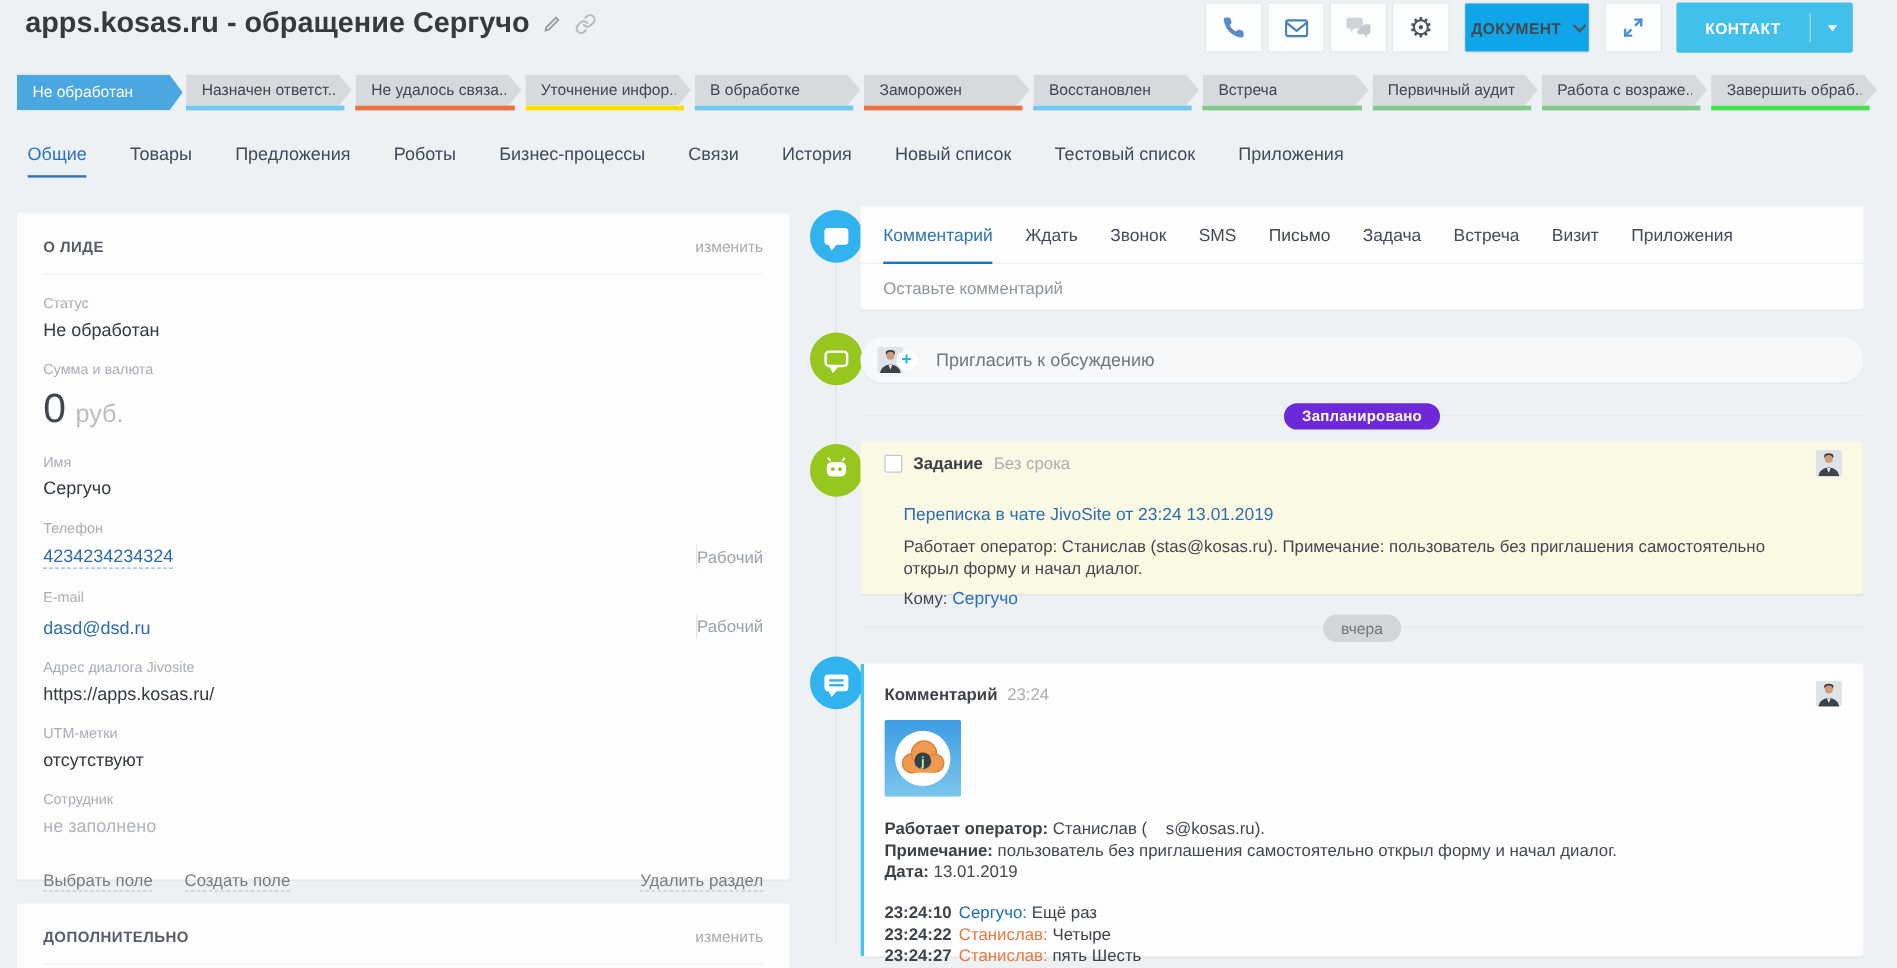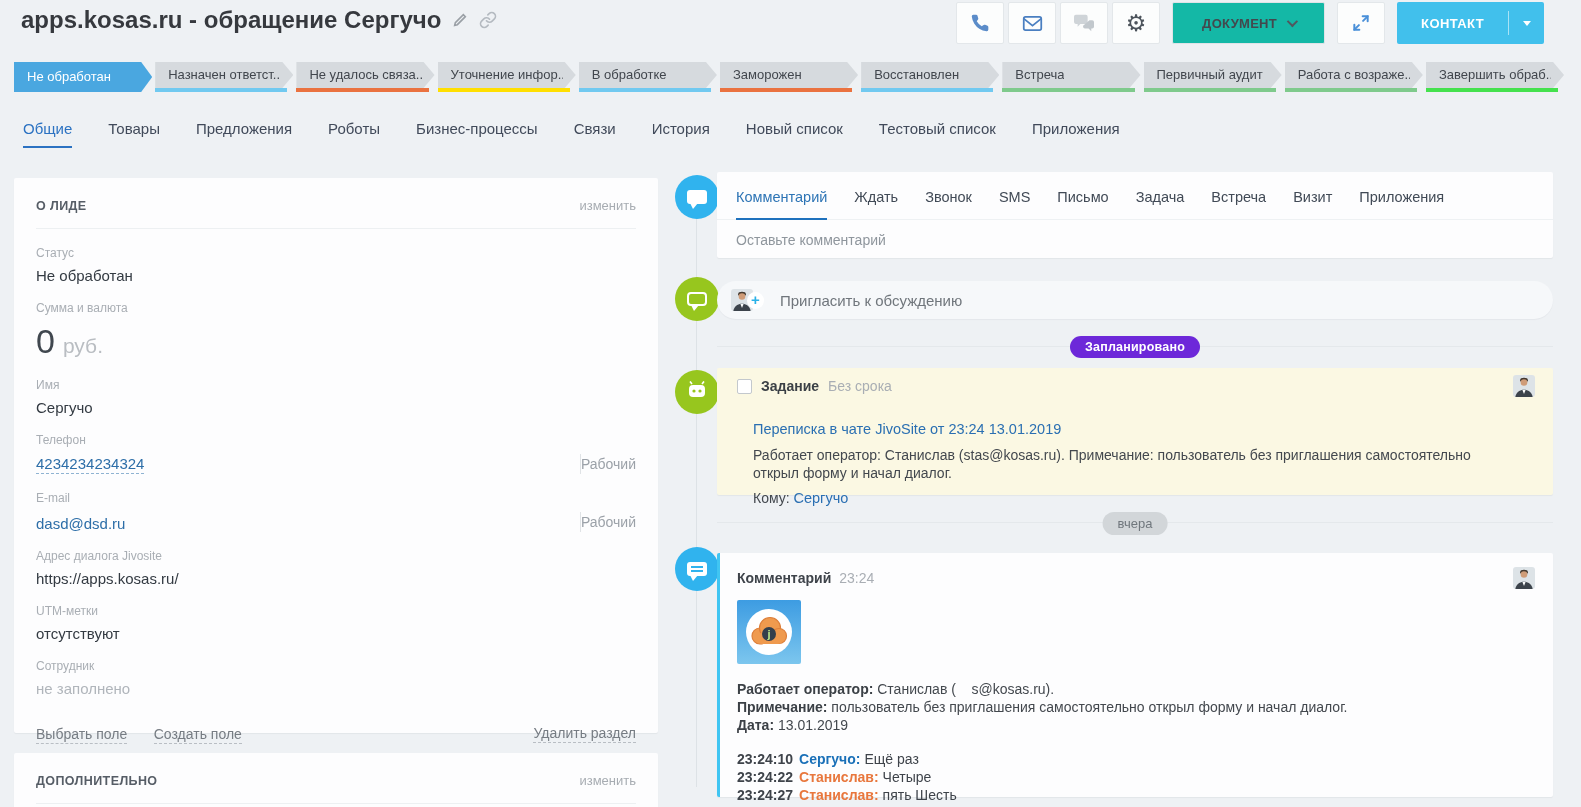--- a/index.html
+++ b/index.html
@@ -5,21 +5,21 @@
   * { margin:0; padding:0; box-sizing:border-box; }
   html,body { width:1581px; height:807px; overflow:hidden; }
   body { background:#eef1f4; font-family:"Liberation Sans", sans-serif; color:#333a43; position:relative; }
 
   
   .title-row { position:absolute; left:21px; top:6px; display:flex; align-items:center; gap:10px; }
   .page-title { font-size:24px; font-weight:700; color:#36393e; }
   .title-icon { width:18px; height:18px; display:inline-flex; align-items:center; justify-content:center; cursor:pointer; }
   .header-actions { position:absolute; right:37px; top:2px; display:flex; align-items:stretch; gap:4px; height:42px; }
   .icon-btn { width:48px; background:#fcfdfd; border:1px solid #e3e7ea; border-radius:2px; display:flex; align-items:center; justify-content:center; cursor:pointer; }
-  .btn-document { margin-left:8px; padding:0 29px; background:#14b8a6; border:1px solid #dfe3e7; border-radius:2px; display:flex; align-items:center; gap:10px; font-size:13px; font-weight:bold; color:#43484e; letter-spacing:.3px; cursor:pointer; }
+  .btn-document { margin-left:8px; padding:0 5px; background:#0ea5e9; border:1px solid #dfe3e7; border-radius:2px; display:flex; align-items:center; gap:10px; font-size:13px; font-weight:bold; color:#43484e; letter-spacing:.3px; cursor:pointer; }
   .chev-down { width:8px; height:8px; border-right:2px solid #51575e; border-bottom:2px solid #51575e; transform:rotate(45deg) translateY(-2px); }
   .btn-expand { margin-left:8px; }
   .btn-contact { margin-left:8px; background:#41c0ec; border-radius:2px; display:flex; align-items:center; cursor:pointer; }
   .btn-contact .lbl { padding:0 24px; color:#fff; font-size:13px; font-weight:bold; letter-spacing:.4px; }
   .btn-contact .vdiv { width:1px; height:24px; background:rgba(255,255,255,.55); }
   .btn-contact .caret-box { width:35px; display:flex; align-items:center; justify-content:center; }
   .caret { width:0; height:0; border-left:4px solid transparent; border-right:4px solid transparent; border-top:5px solid #fff; }
   .gear-glyph { font-size:23px; color:#4d545c; line-height:1; }
 
   
@@ -107,21 +107,21 @@
   
   .comment-card { left:717px; top:553px; width:836px; height:244px; border-left:3px solid #40c5f2; padding:14px 18px 10px 17px; }
   .cmt-head { display:flex; align-items:center; gap:8px; }
   .cmt-title { font-size:14px; font-weight:bold; color:#3e434a; }
   .cmt-time { font-size:14px; color:#a9aeb4; }
   .thumb { margin-top:11px; width:64px; height:64px; border-radius:2px; cursor:pointer; }
   .cmt-text { margin-top:12px; font-size:14px; color:#43484e; line-height:18px; }
   .cmt-text b { color:#3b4046; }
   .chat-log { margin-top:16px; font-size:14px; line-height:18px; color:#3e434a; }
   .chat-log .ct { font-weight:bold; }
-  .chat-log .cn { font-weight:bold; margin:0 4px 0 6px; }
+  .chat-log .cn { font-weight:normal; margin:0 4px 0 6px; }
 </style>
 </head>
 <body>
 
 <div class="title-row">
   <h1 class="page-title">apps.kosas.ru - обращение Сергучо</h1>
   <span class="title-icon">
     <svg width="16" height="16" viewBox="0 0 24 24" fill="none" stroke="#9aa0a6" stroke-width="2.4">
         <path d="M4 20l1-4L17 4l3 3L8 19z"></path>
       </svg>

